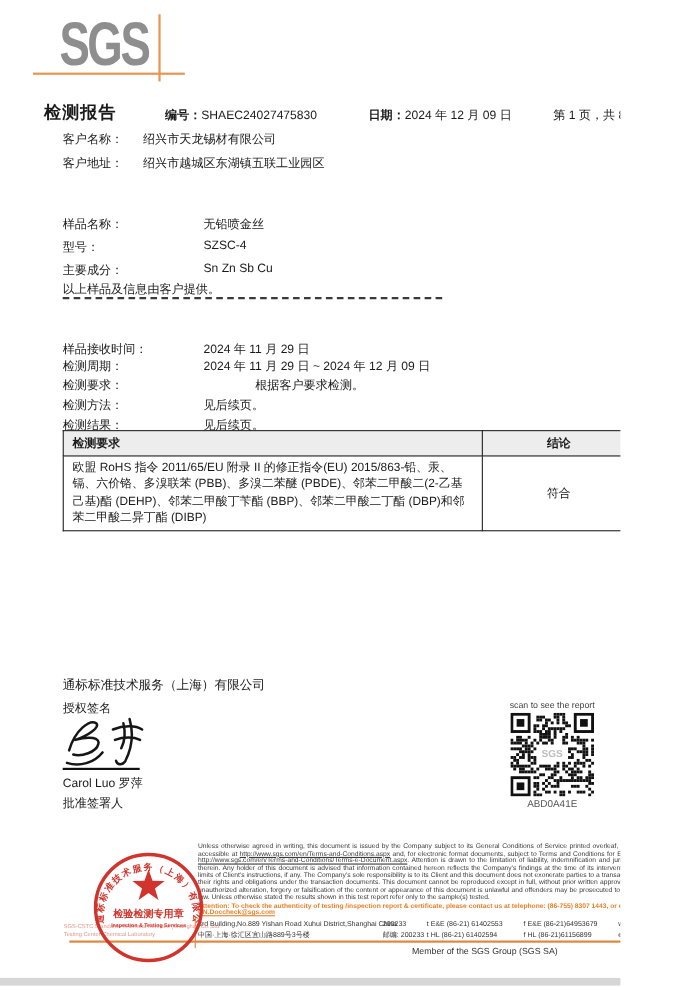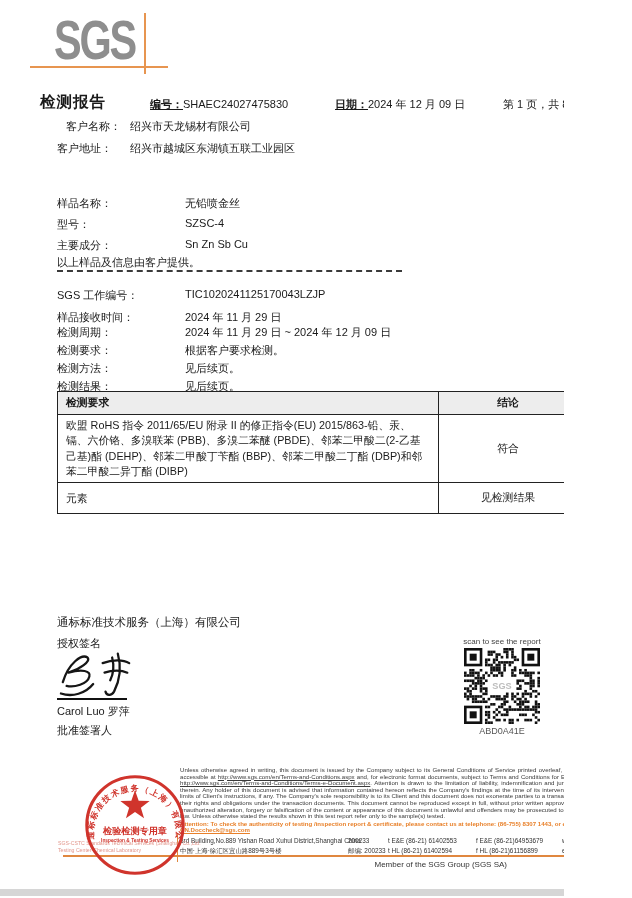--- a/index.html
+++ b/index.html
@@ -6,21 +6,21 @@
   .page{position:relative;width:564px;height:898px;background:#fff;overflow:hidden;
         font-family:"Liberation Sans","DejaVu Sans",sans-serif;color:#1a1a1a;}
   
   .logo-text{position:absolute;left:54px;top:14px;font-size:56px;font-weight:bold;color:#8e8e8e;
              letter-spacing:-3px;line-height:52px;transform:scaleX(.74);transform-origin:left top;}
   .logo-hline{position:absolute;left:30px;top:66px;width:138px;height:2px;background:#e79550;}
   .logo-vline{position:absolute;left:144px;top:13px;width:2px;height:61px;background:#e79550;}
   
   .doc-title{position:absolute;left:40px;top:92px;font-size:15.5px;font-weight:bold;letter-spacing:1px;}
   .hline-item{position:absolute;top:97px;font-size:11px;white-space:nowrap;}
-  .hline-item .k{font-weight:bold;text-decoration:underline;}
+  .hline-item .k{font-weight:bold;}
   
   .kv{position:absolute;left:57px;display:flex;font-size:11px;white-space:nowrap;}
   .kv .k{flex:none;}
   .kv.cust .k{width:73px;}
   .kv.wide .k{width:128px;}
   .note-line{position:absolute;left:57px;font-size:11px;white-space:nowrap;}
   .dash-divider{position:absolute;left:57px;top:270px;width:345px;border-top:2px dashed #3a3a3a;}
   
   .results{position:absolute;left:57px;top:391px;width:521px;border-collapse:collapse;
            font-size:10.8px;table-layout:fixed;padding-left:44px;}
@@ -71,21 +71,21 @@
 
   <div class="doc-title">检测报告</div>
   <div class="hline-item" style="left:150px;">
     <span class="k">编号：</span><span>SHAEC24027475830</span>
   </div>
   <div class="hline-item" style="left:335px;">
     <span class="k">日期：</span><span>2024 年 12 月 09 日</span>
   </div>
   <div class="hline-item" style="left:503px;">第 1 页，共 8 页</div>
 
-  <div class="kv cust" style="top:119px;text-align:center;">
+  <div class="kv cust" style="top:119px;">
     <span class="k">客户名称：</span>
     <span class="v">绍兴市天龙锡材有限公司</span>
   </div>
   <div class="kv wide" style="top:196px;">
     <span class="k">样品名称：</span>
     <span class="v">无铅喷金丝</span>
   </div>
 
   <div class="kv cust" style="top:141px;">
     <span class="k">客户地址：</span>
@@ -95,33 +95,29 @@
     <span class="k">型号：</span>
     <span class="v">SZSC-4</span>
   </div>
   <div class="kv wide" style="top:238px;">
     <span class="k">主要成分：</span>
     <span class="v">Sn Zn Sb Cu</span>
   </div>
   <div class="note-line" style="top:255px;">以上样品及信息由客户提供。</div>
   <div class="dash-divider"></div>
 
-  <div class="kv wide" style="top:288px;">
-    <span class="k">SGS 工作编号：</span>
-    <span class="v">TIC1020241125170043LZJP</span>
-  </div>
   <div class="kv wide" style="top:310px;justify-content:flex-end;">
     <span class="k">样品接收时间：</span>
     <span class="v">2024 年 11 月 29 日</span>
   </div>
   <div class="kv wide" style="top:325px;">
     <span class="k">检测周期：</span>
     <span class="v">2024 年 11 月 29 日 ~ 2024 年 12 月 09 日</span>
   </div>
-  <div class="kv wide" style="top:343px;">
+  <div class="kv wide" style="top:343px;gap:47px;">
     <span class="k">检测要求：</span>
     <span class="v">根据客户要求检测。</span>
   </div>
   <div class="kv wide" style="top:361px;">
     <span class="k">检测方法：</span>
     <span class="v">见后续页。</span>
   </div>
   <div class="kv wide" style="top:379px;">
     <span class="k">检测结果：</span>
     <span class="v">见后续页。</span>
@@ -129,24 +125,20 @@
 
   <table class="results">
     <tbody>
         <tr>
       <th>检测要求</th>
       <th class="concl">结论</th>
     </tr>
     <tr>
       <td class="req">欧盟 RoHS 指令 2011/65/EU 附录 II 的修正指令(EU) 2015/863-铅、汞、镉、六价铬、多溴联苯 (PBB)、多溴二苯醚 (PBDE)、邻苯二甲酸二(2-乙基己基)酯 (DEHP)、邻苯二甲酸丁苄酯 (BBP)、邻苯二甲酸二丁酯 (DBP)和邻苯二甲酸二异丁酯 (DIBP)</td>
       <td class="concl">符合</td>
-    </tr>
-    <tr class="row2">
-      <td class="req">元素</td>
-      <td class="concl">见检测结果</td>
     </tr>
   </tbody>
     </table>
 
   <div class="sig-company">通标标准技术服务（上海）有限公司</div>
   <div class="sig-auth">授权签名</div>
   <svg class="sig-svg" width="105" height="55" viewBox="0 0 110 58">
     <g fill="none" stroke="#161616" stroke-width="2.4" stroke-linecap="round" stroke-linejoin="round">
       <path d="M10,36 C16,16 30,6 36,10 C40,14 28,22 16,26 C30,22 40,24 38,30 C36,38 22,42 14,40"></path>
       <path d="M8,48 C20,52 34,48 42,38"></path>

